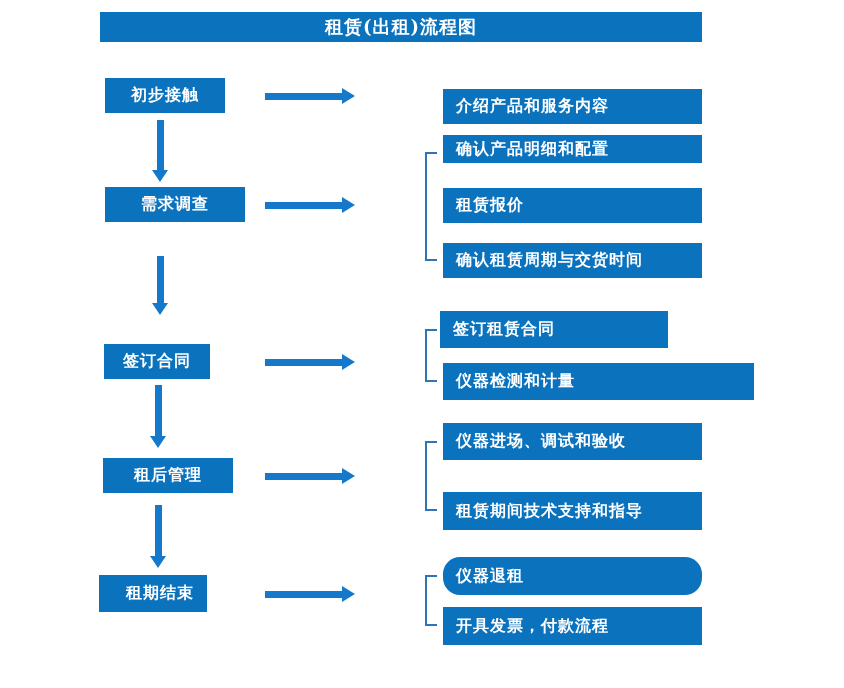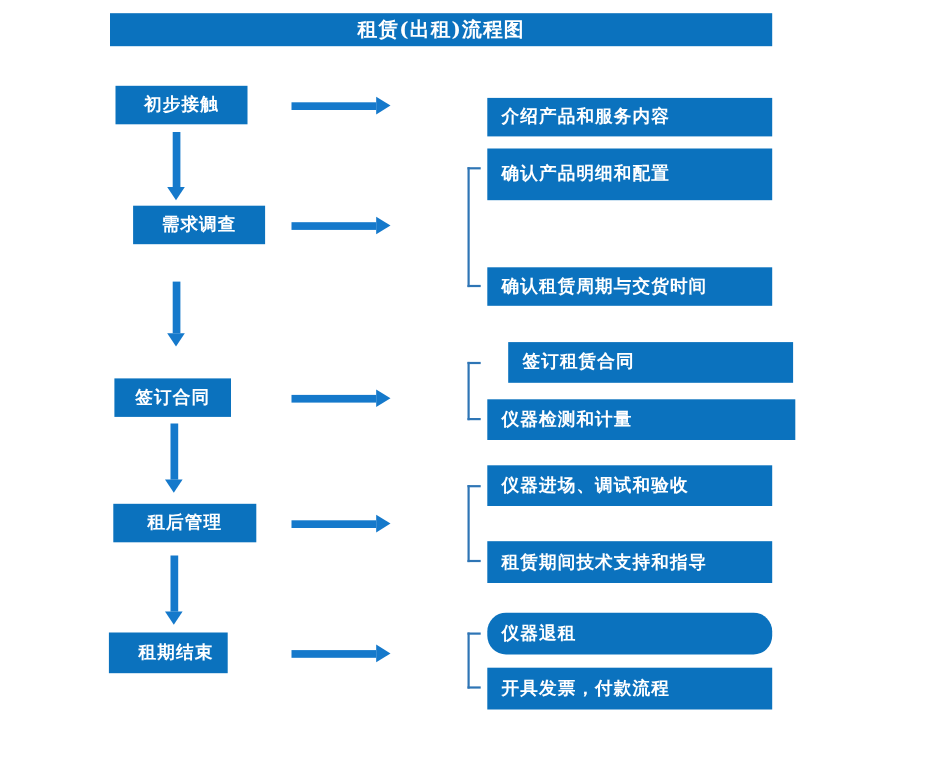--- a/index.html
+++ b/index.html
@@ -76,30 +76,31 @@
 </head>
 <body>
 
 <div class="canvas">
 
   <div class="title-bar">
     <span>租赁(出租)流程图</span>
   </div>
 
   <div class="box left-box" style="left:105px; top:78px;  width:120px; height:35px;">初步接触</div>
-  <div class="box left-box" style="left:105px; top:187px; width:120px; height:35px;margin-left:16px;">需求调查</div>
+  <div class="box left-box" style="left:105px; top:187px; width:140px; height:35px;">需求调查</div>
   <div class="box left-box" style="left:104px; top:344px; width:106px; height:35px;">签订合同</div>
   <div class="box left-box" style="left:103px; top:458px; width:130px; height:35px;">租后管理</div>
   <div class="box left-box" style="left:99px;  top:575px; width:108px; height:37px;padding-left:14px;">租期结束</div>
 
   <div class="box right-box" style="left:443px; top:78px;  width:259px; height:35px;margin-top:11px;">介绍产品和服务内容</div>
-  <div class="box right-box" style="left:443px; top:135px; width:259px; height:47px;">确认产品明细和配置</div>
+  <div class="box right-box" style="left:443px; top:135px; width:259px; height:28px;">确认产品明细和配置</div>
+  <div class="box right-box" style="left:443px; top:188px; width:259px; height:35px;">租赁报价</div>
   <div class="box right-box" style="left:443px; top:243px; width:259px; height:35px;">确认租赁周期与交货时间</div>
-  <div class="box right-box" style="left:462px; top:311px; width:259px; height:37px;">签订租赁合同</div>
-  <div class="box right-box" style="left:443px; top:363px; width:280px; height:37px;">仪器检测和计量</div>
+  <div class="box right-box" style="left:440px; top:311px; width:228px; height:37px;">签订租赁合同</div>
+  <div class="box right-box" style="left:443px; top:363px; width:311px; height:37px;">仪器检测和计量</div>
   <div class="box right-box" style="left:443px; top:492px; width:259px; height:38px;">租赁期间技术支持和指导</div>
   <div class="box right-box" style="left:443px; top:423px; width:259px; height:37px;">仪器进场、调试和验收</div>
   <div class="box right-box" style="left:443px; top:557px; width:259px; height:38px;border-radius:17px;">仪器退租</div>
   <div class="box right-box" style="left:443px; top:607px; width:259px; height:38px;">开具发票，付款流程</div>
 
   <div class="h-arrow" style="left:265px; top:88px;">
       <div class="shaft"></div>
       <div class="head"></div>
     </div>
   <div class="h-arrow" style="left:265px; top:197px;">

